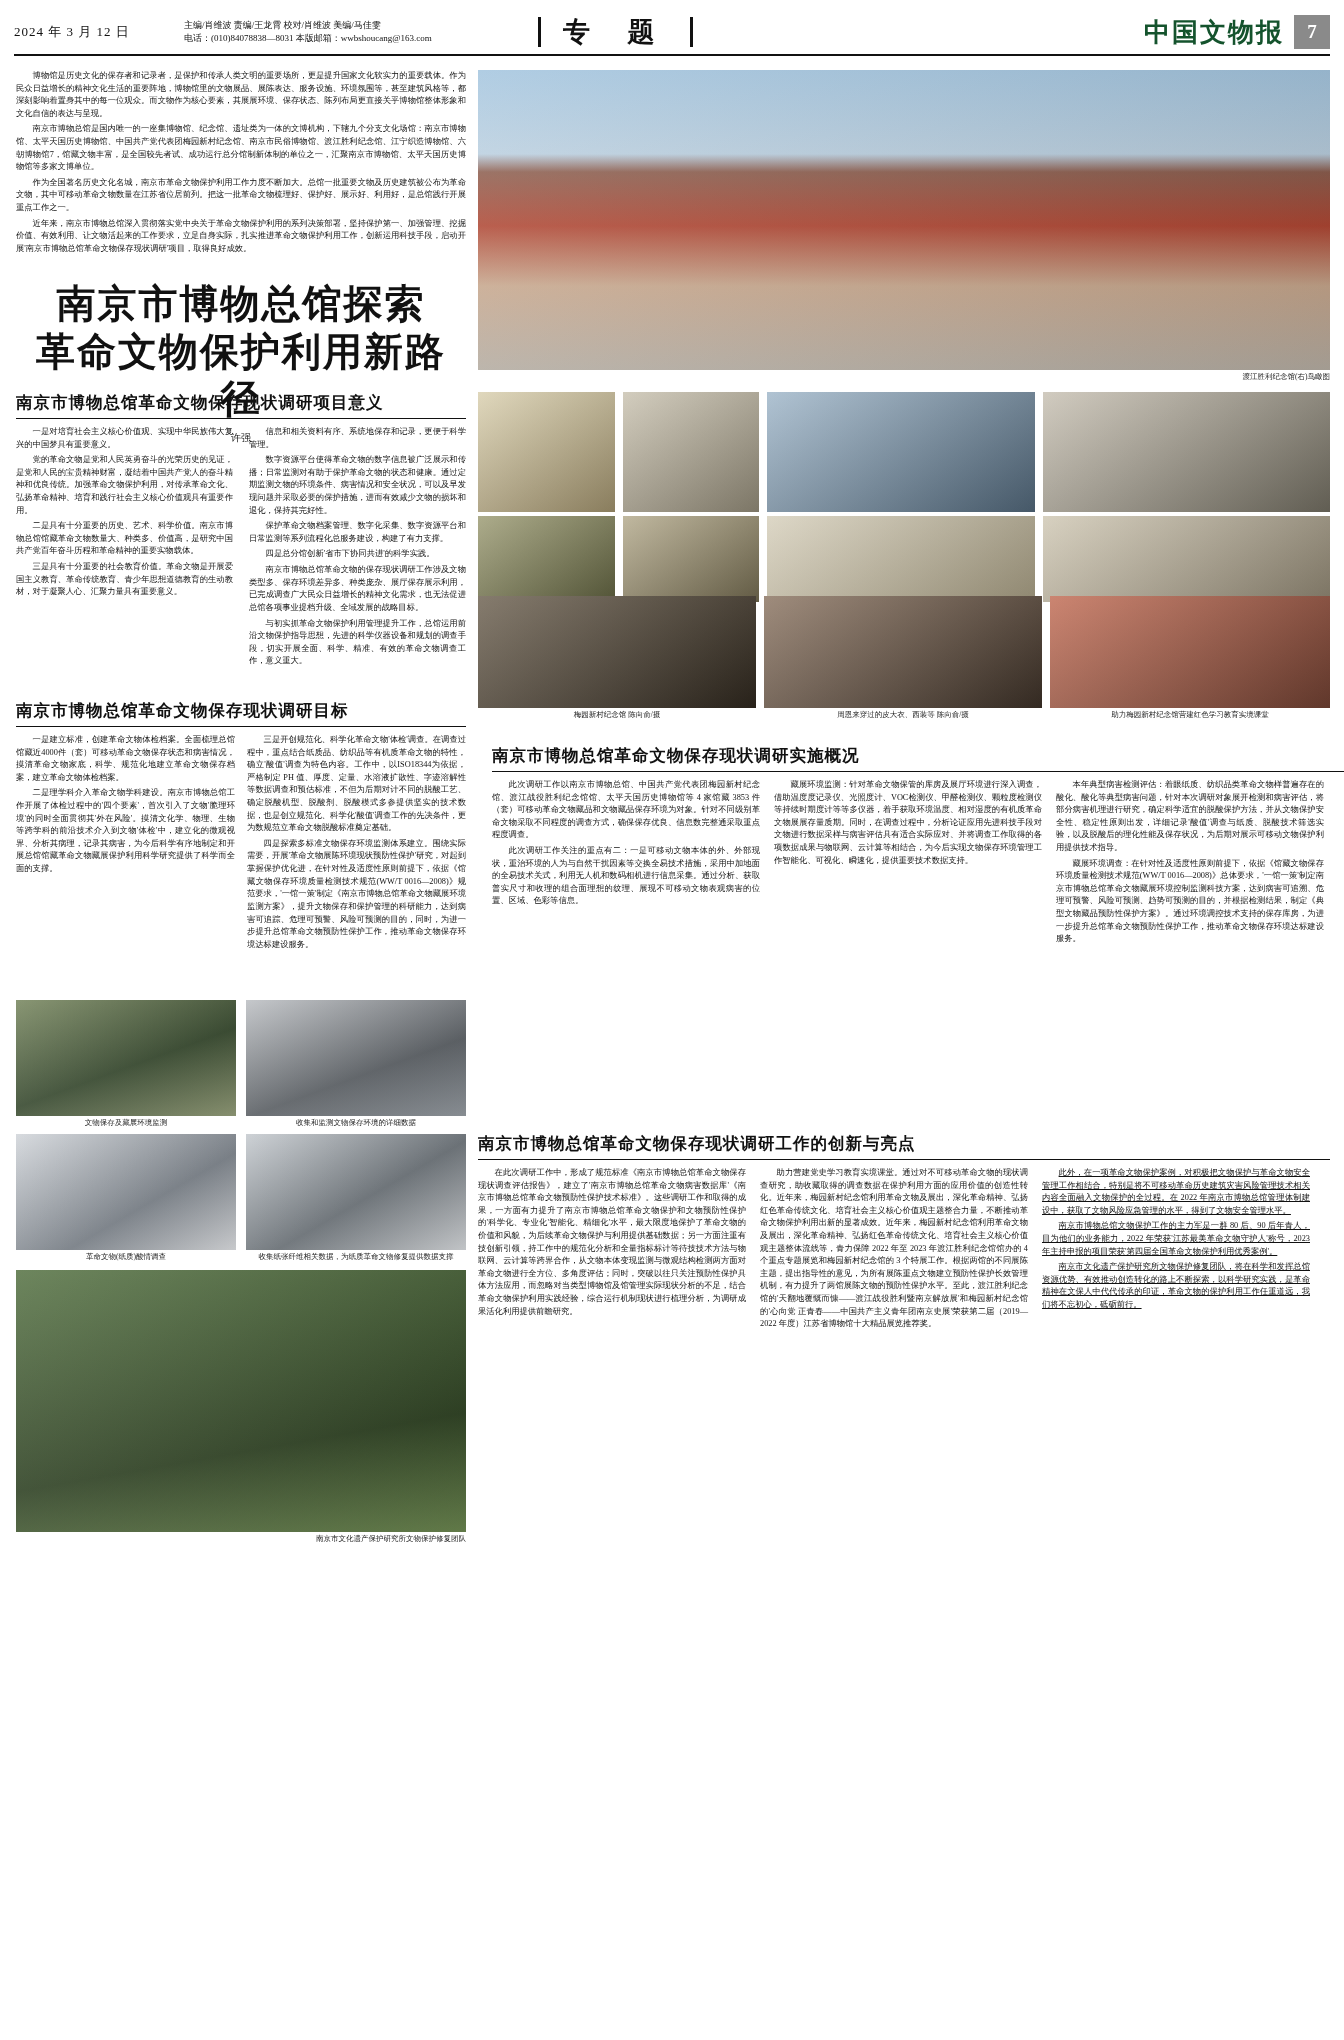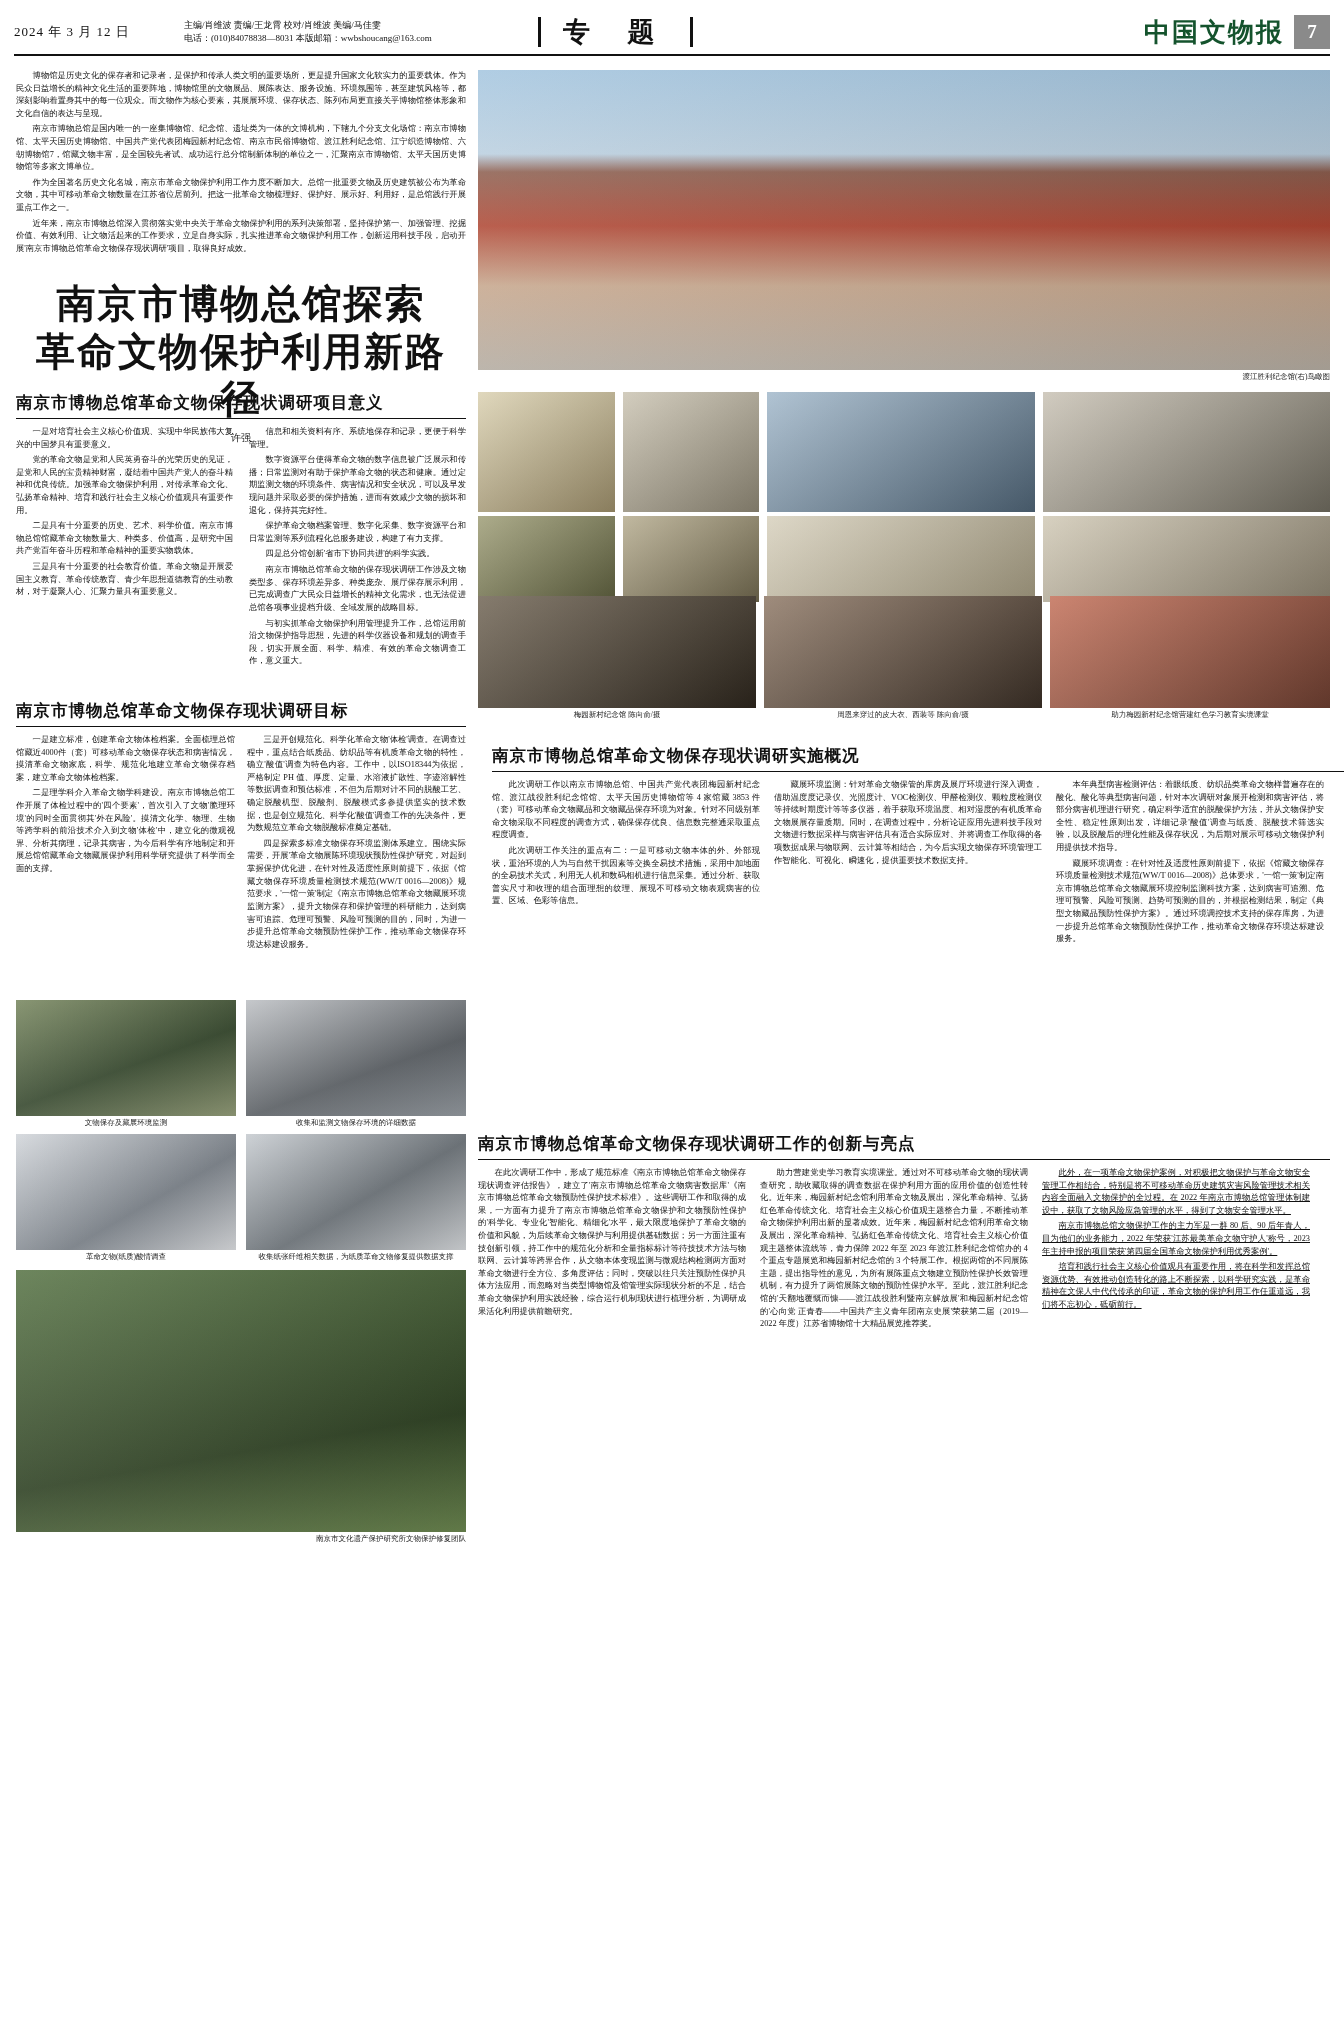--- a/index.html
+++ b/index.html
@@ -257,18 +257,18 @@
     <div style="display:flex;gap:14px;">
       <div class="col-text" style="width:268px;">
         <p>在此次调研工作中，形成了规范标准《南京市博物总馆革命文物保存现状调查评估报告》，建立了'南京市博物总馆革命文物病害数据库'《南京市博物总馆革命文物预防性保护技术标准》。这些调研工作和取得的成果，一方面有力提升了南京市博物总馆革命文物保护和文物预防性保护的'科学化、专业化'智能化、精细化'水平，最大限度地保护了革命文物的价值和风貌，为后续革命文物保护与利用提供基础数据；另一方面注重有技创新引领，持工作中的规范化分析和全量指标标计等待技技术方法与物联网、云计算等跨界合作，从文物本体变现监测与微观结构检测两方面对革命文物进行全方位、多角度评估；同时，突破以往只关注预防性保护具体方法应用，而忽略对当类型博物馆及馆管理实际现状分析的不足，结合革命文物保护利用实践经验，综合运行机制现状进行梳理分析，为调研成果活化利用提供前瞻研究。</p>
       </div>
       <div class="col-text" style="width:268px;">
         <p>助力营建党史学习教育实境课堂。通过对不可移动革命文物的现状调查研究，助收藏取得的调查数据在保护利用方面的应用价值的创造性转化。近年来，梅园新村纪念馆利用革命文物及展出，深化革命精神、弘扬红色革命传统文化、培育社会主义核心价值观主题整合力量，不断推动革命文物保护利用出新的显著成效。近年来，梅园新村纪念馆利用革命文物及展出，深化革命精神、弘扬红色革命传统文化、培育社会主义核心价值观主题整体流线等，青力保障 2022 年至 2023 年渡江胜利纪念馆馆办的 4 个重点专题展览和梅园新村纪念馆的 3 个特展工作。根据两馆的不同展陈主题，提出指导性的意见，为所有展陈重点文物建立预防性保护长效管理机制，有力提升了两馆展陈文物的预防性保护水平。至此，渡江胜利纪念馆的'天翻地覆慨而慷——渡江战役胜利暨南京解放展'和梅园新村纪念馆的'心向党  正青春——中国共产主义青年团南京史展'荣获第二届（2019—2022 年度）江苏省博物馆十大精品展览推荐奖。</p>
       </div>
       <div class="col-text" style="width:268px;text-decoration:underline;">
         <p>此外，在一项革命文物保护案例，对积极把文物保护与革命文物安全管理工作相结合，特别是将不可移动革命历史建筑灾害风险管理技术相关内容全面融入文物保护的全过程。在 2022 年南京市博物总馆管理体制建设中，获取了文物风险应急管理的水平，得到了文物安全管理水平。</p>
         <p>南京市博物总馆文物保护工作的主力军是一群 80 后、90 后年青人，目为他们的业务能力，2022 年荣获'江苏最美革命文物守护人'称号，2023 年主持申报的项目荣获'第四届全国革命文物保护利用优秀案例'。</p>
-        <p>培育和践行社会主义核心价值观具有重要作用，将在科学和发挥总馆资源优势、有效推动创造转化的路上不断探索，以科学研究实践，是革命精神在文保人中代代传承的印证，革命文物的保护利用工作任重道远，我们将不忘初心，砥砺前行。</p>
+        <p>南京市文化遗产保护研究所文物保护修复团队，将在科学和发挥总馆资源优势、有效推动创造转化的路上不断探索，以科学研究实践，是革命精神在文保人中代代传承的印证，革命文物的保护利用工作任重道远，我们将不忘初心，砥砺前行。</p>
       </div>
     </div>
   </div>
 
 </div>
 
 </body></html>

